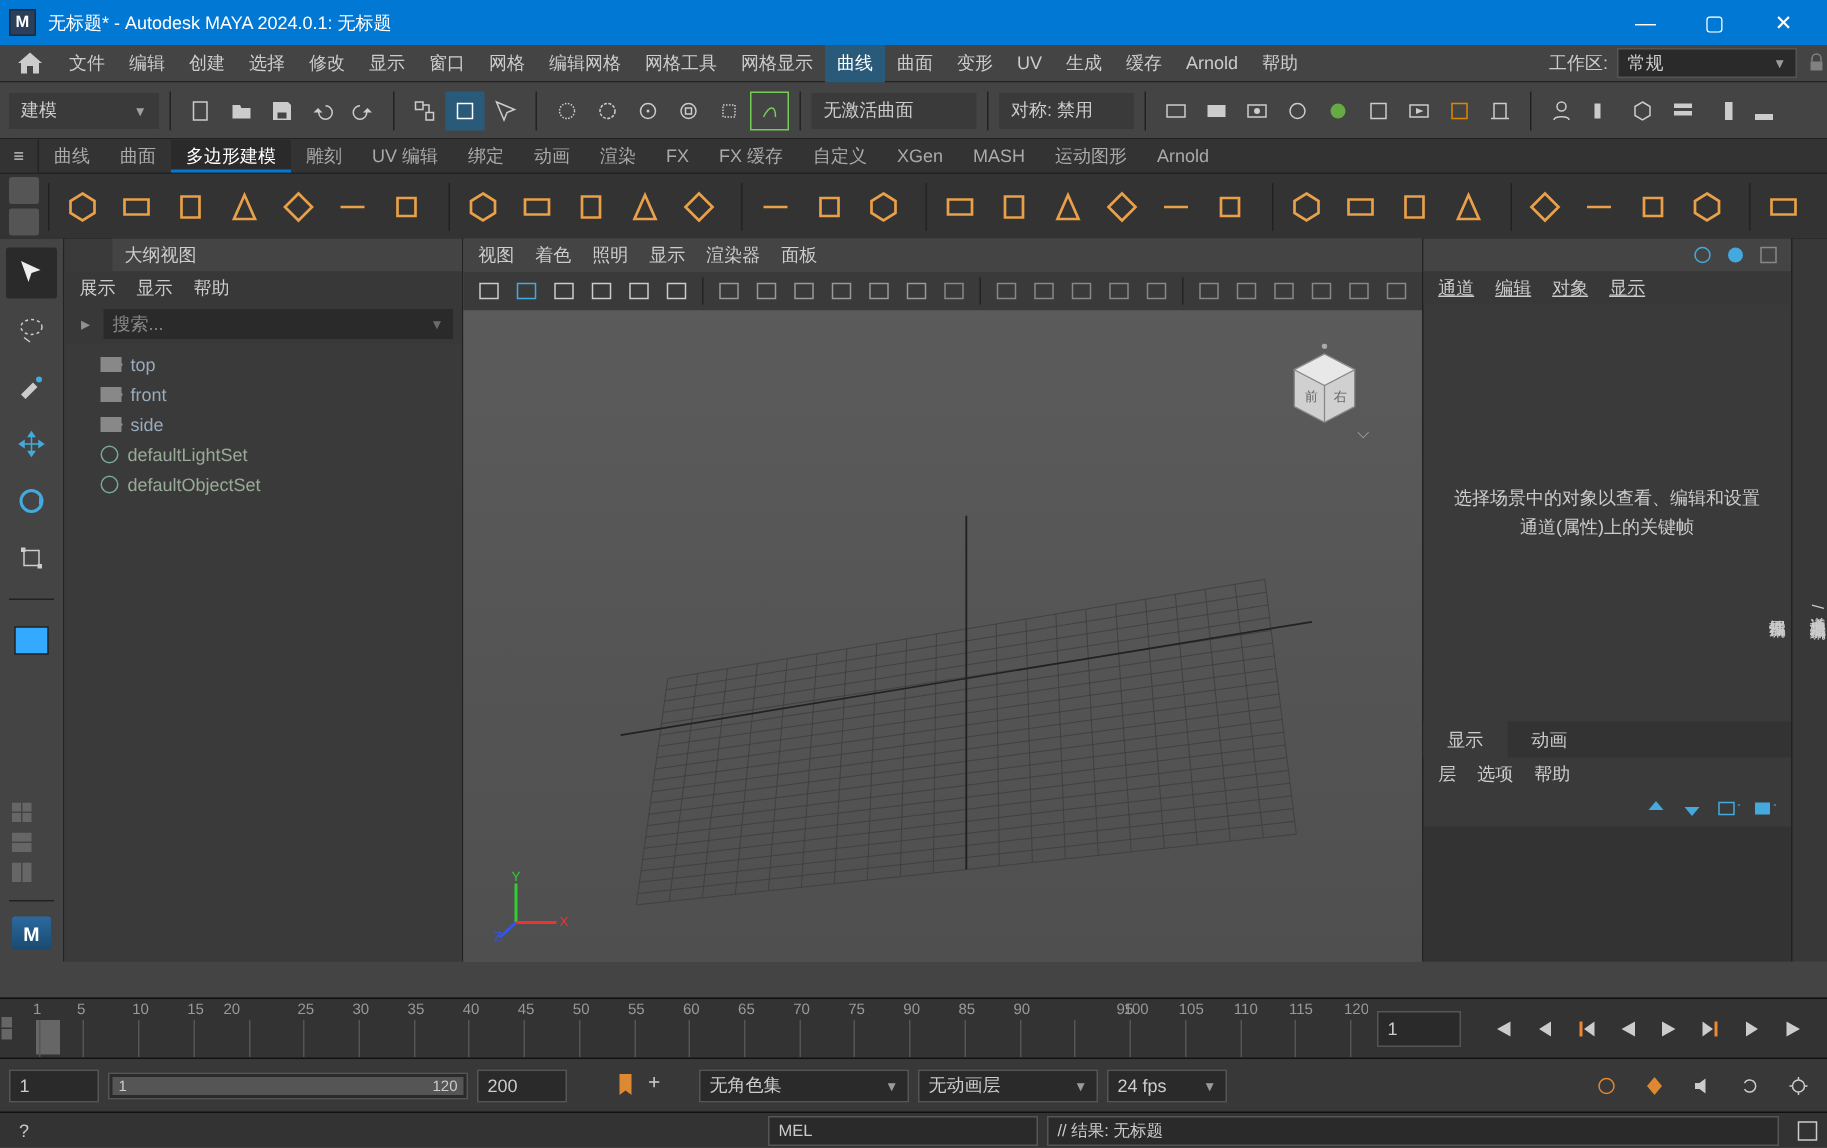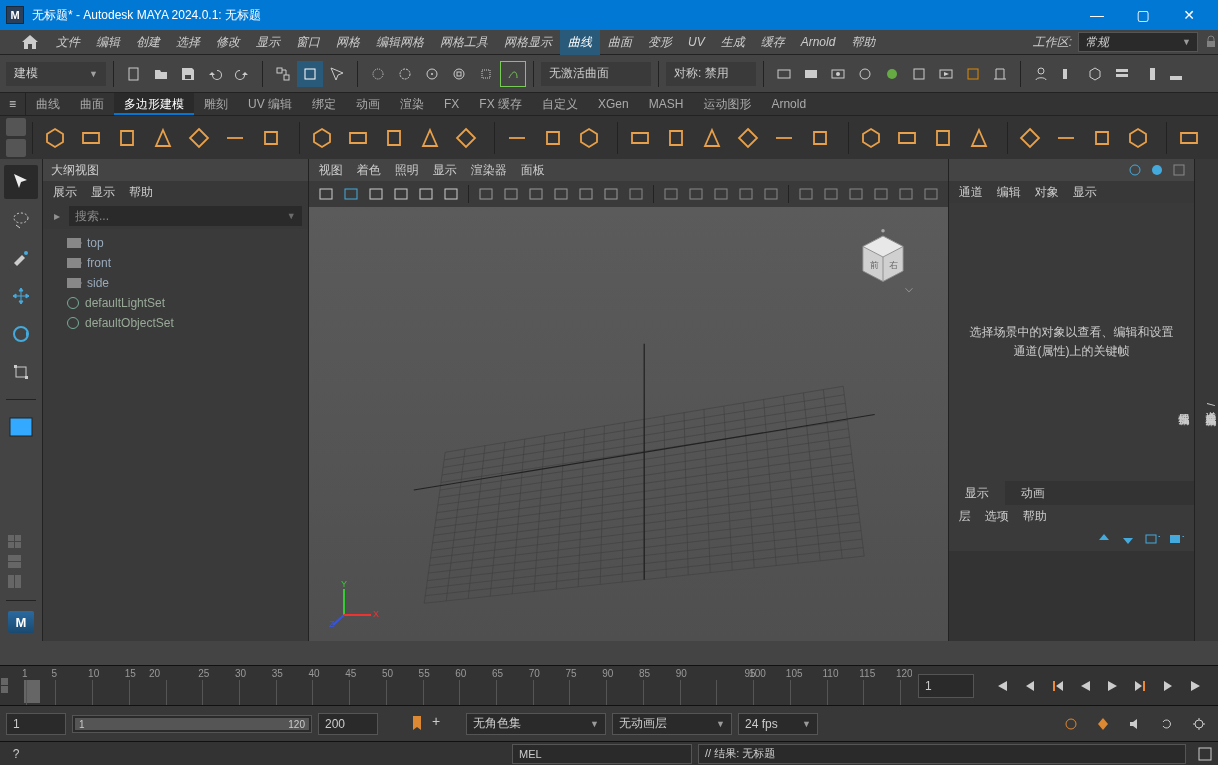--- a/index.html
+++ b/index.html
@@ -1,21 +1,21 @@
 <!DOCTYPE html>
 <html><head>
 <meta charset="utf-8">
 <style>
 * { margin:0; padding:0; box-sizing:border-box; font-family:"Microsoft YaHei",Arial,sans-serif; user-select:none; }
 body { background:#444; color:#ccc; font-size:12px; width:1218px; height:765px; overflow:hidden; position:relative; }
 .titlebar { height:30px; background:#0078d4; display:flex; align-items:center; padding:0 6px; color:#fff; }
 .titlebar .mlogo { width:18px; height:18px; background:#2a3f5a; border:1px solid #1a2a3a; display:flex; align-items:center; justify-content:center; font-size:11px; font-weight:bold; margin-right:8px; }
 .titlebar .ttl { flex:1; font-size:12px; }
 .titlebar .winbtn { width:46px; height:30px; display:flex; align-items:center; justify-content:center; font-size:14px; }
-.menubar { height:25px; background:#444; display:flex; align-items:center; padding-left:20px; border-bottom:1px solid #222;font-style:italic; }
+.menubar { height:25px; background:#444; display:flex; align-items:center; padding-left:10px; border-bottom:1px solid #222; }
 .menubar .home { width:20px; height:18px; margin-right:8px; }
 .menubar .mi { padding:0 8px; line-height:25px; font-size:12px; color:#ccc; }
 .menubar .spacer { flex:1; }
 .menubar .wslabel { font-size:12px; }
 .menubar .wssel { width:120px; height:20px; background:#2a2a2a; border:1px solid #555; margin:0 6px; display:flex; align-items:center; padding:0 6px; font-size:12px; justify-content:space-between; }
 .lock { width:14px; opacity:.6; }
 .toolbar1 { height:38px; background:#444; display:flex; align-items:center; border-bottom:1px solid #222; padding:0 6px; gap:1px; }
 .dd { height:24px; background:#3a3a3a; display:flex; align-items:center; padding:0 8px; gap:6px; font-size:12px; }
 .sep { width:1px; height:26px; background:#222; margin:0 6px; }
 .tbtn { width:26px; height:26px; display:flex; align-items:center; justify-content:center; }
@@ -32,21 +32,21 @@
 .oico { width:26px; height:26px; }
 .sgrp { display:flex; gap:4px; padding:0 6px; border-left:1px solid #222; }
 .main { position:absolute; top:159px; left:0; right:0; bottom:124px; display:flex; }
 .toolcol { width:44px; background:#444; display:flex; flex-direction:column; align-items:center; padding-top:6px; gap:4px; border-right:1px solid #222; }
 .tcbtn { width:34px; height:34px; display:flex; align-items:center; justify-content:center; border-radius:2px; }
 .tcbtn.sel { background:#2a2a2a; }
 .tcdiv { width:30px; height:1px; background:#222; margin:6px 0; }
 .tcbot { margin-top:auto; width:100%; display:flex; flex-direction:column; align-items:center; gap:2px; padding-bottom:6px;}
 .tcsm { width:30px; height:18px; display:flex; align-items:center; gap:1px; padding-left:2px;}
 .outliner { width:272px; background:#3a3a3a; display:flex; flex-direction:column; border-right:1px solid #222; }
-.panelhdr { height:22px; background:#444; display:flex; align-items:center; padding:0 8px; font-size:12px; }
+.panelhdr { height:22px; background:#444; display:flex; align-items:center; padding:0 8px; font-size:12px;margin-left:32px; }
 .panelmenu { height:22px; background:#383838; display:flex; align-items:center; gap:14px; padding:0 10px; font-size:12px; }
 .searchrow { height:26px; display:flex; align-items:center; padding:0 6px; gap:4px; background:#383838;}
 .sarrow { width:16px; text-align:center; opacity:.6; }
 .sinput { flex:1; height:20px; background:#2a2a2a; display:flex; align-items:center; padding:0 6px; color:#888; font-size:12px; justify-content:space-between; }
 .olist { flex:1; overflow:auto; padding:4px 6px; background:#3a3a3a; position:relative;}
 .olist::-webkit-scrollbar{width:10px;} .olist::-webkit-scrollbar-thumb{background:#666;}
 .orow { display:flex; align-items:center; height:20px; padding-left:18px; gap:6px; font-size:12px; color:#9ab; }
 .orow.set { color:#9a9; }
 .camico { width:14px; height:10px; background:#888; position:relative; }
 .camico::after{content:"";position:absolute;right:-4px;top:2px;border:3px solid transparent;border-left-color:#888;}
@@ -54,21 +54,21 @@
 .viewport { flex:1; background:#5a5a5a; display:flex; flex-direction:column; position:relative; }
 .vpmenus { height:22px; background:#444; display:flex; align-items:center; gap:14px; padding:0 10px; font-size:12px; }
 .vptools { height:26px; background:#3a3a3a; display:flex; align-items:center; padding:0 6px; gap:3px; }
 .vtb { width:22px; height:22px; display:flex; align-items:center; justify-content:center; }
 .vcanvas { flex:1; position:relative; overflow:hidden; background:linear-gradient(#5b5b5b,#4f4f4f); }
 .gridsvg { position:absolute; top:0; left:0; width:100%; height:100%; }
 .axisgiz { position:absolute; bottom:14px; left:20px; width:50px; height:50px; }
 .viewcube { position:absolute; top:22px; right:30px; width:70px; height:70px; }
 .channelbox { width:252px; background:#3a3a3a; display:flex; flex-direction:column; border-left:1px solid #222; }
 .cbicons { height:22px; display:flex; justify-content:flex-end; padding:0 8px; gap:8px; align-items:center; background:#444;}
-.cbmenus { height:22px; display:flex; gap:14px; padding:0 10px; align-items:center; font-size:12px; background:#383838;}
+.cbmenus { height:22px; display:flex; gap:14px; padding:0 10px; align-items:center; font-size:12px; background:#383838;text-decoration:underline;}
 .cbempty { flex:1; display:flex; align-items:center; justify-content:center; text-align:center; font-size:12px; padding:0 20px; color:#ccc; line-height:1.6;}
 .layertabs { height:24px; display:flex; background:#333; }
 .ltab { padding:0 16px; line-height:24px; font-size:12px; }
 .ltab.active { background:#3a3a3a; }
 .laymenus { height:22px; display:flex; gap:14px; padding:0 10px; align-items:center; font-size:12px;}
 .laytools { height:24px; display:flex; justify-content:flex-end; gap:8px; padding:0 10px; align-items:center;}
 .laylist { flex:0 0 90px; background:#333; }
 .sidestrip { width:24px; background:#383838; writing-mode:vertical-rl; display:flex; flex-direction:column; align-items:center; padding-top:10px; gap:12px; font-size:11px; border-left:1px solid #222;}
 .timeline { position:absolute; left:0; right:0; bottom:60px; height:40px; background:#333; display:flex; align-items:center; border-top:1px solid #111;}
 .tlleft { width:18px; display:flex; flex-direction:column; gap:1px; padding:1px;}

